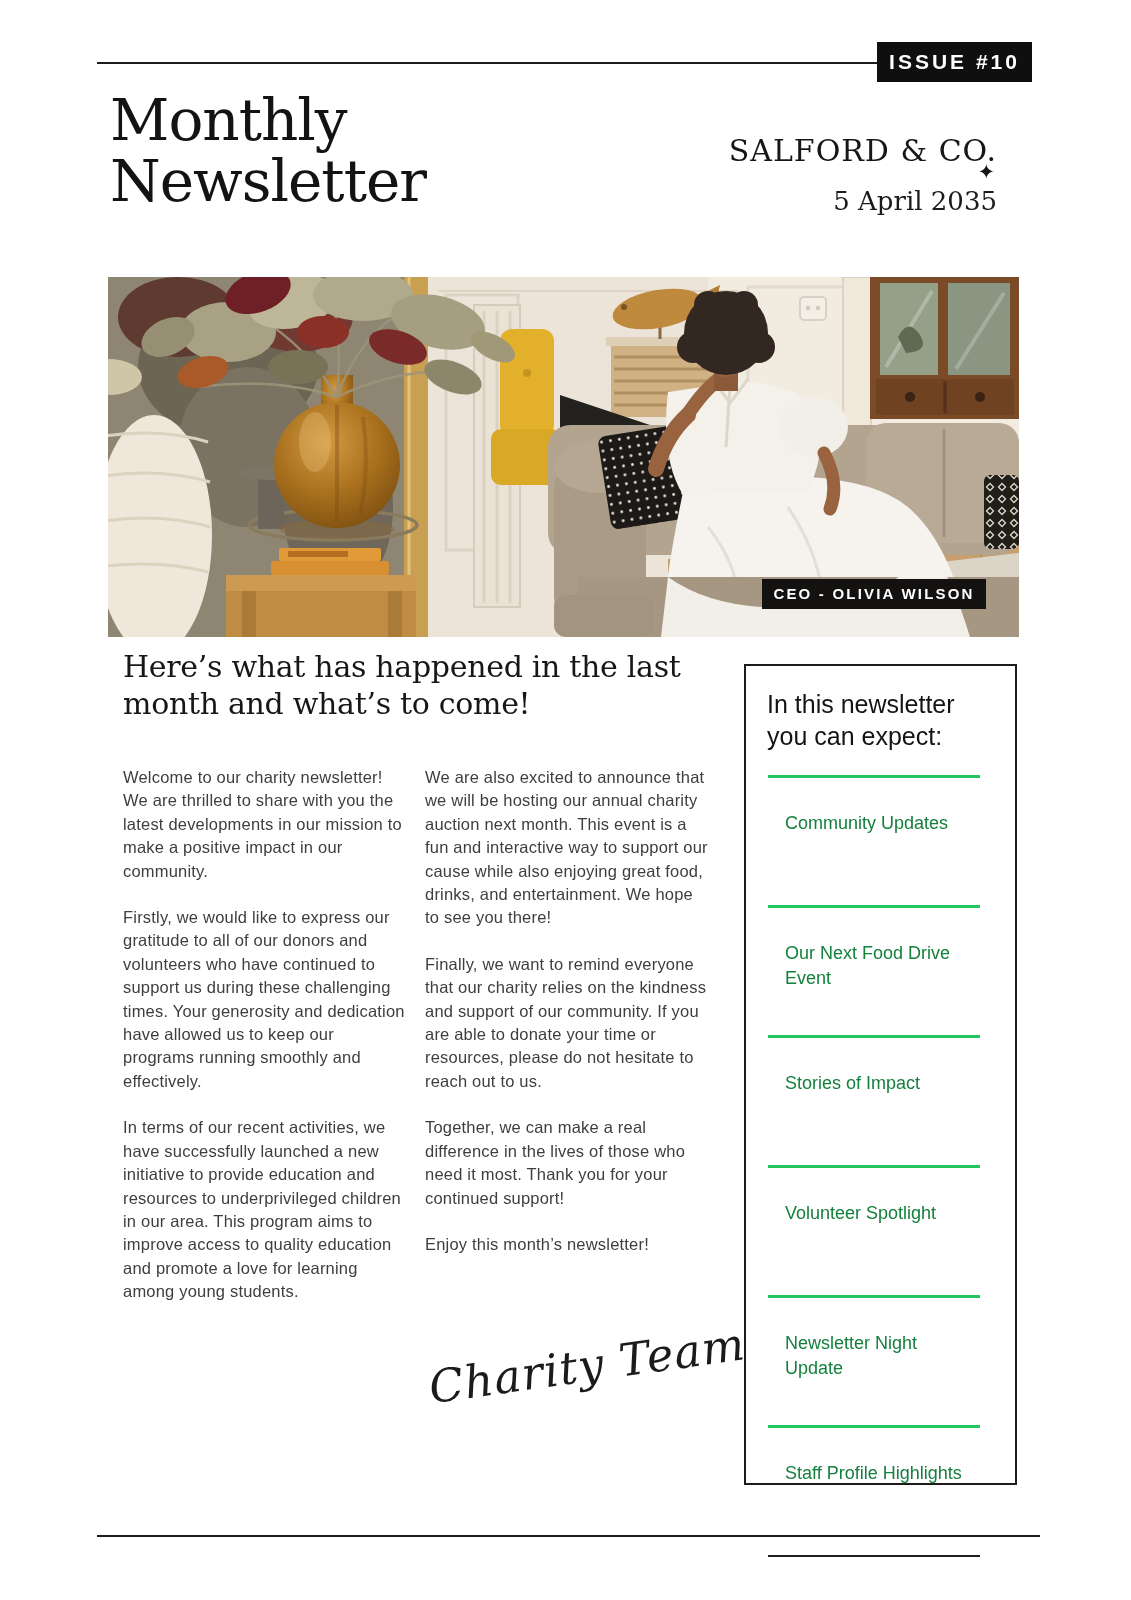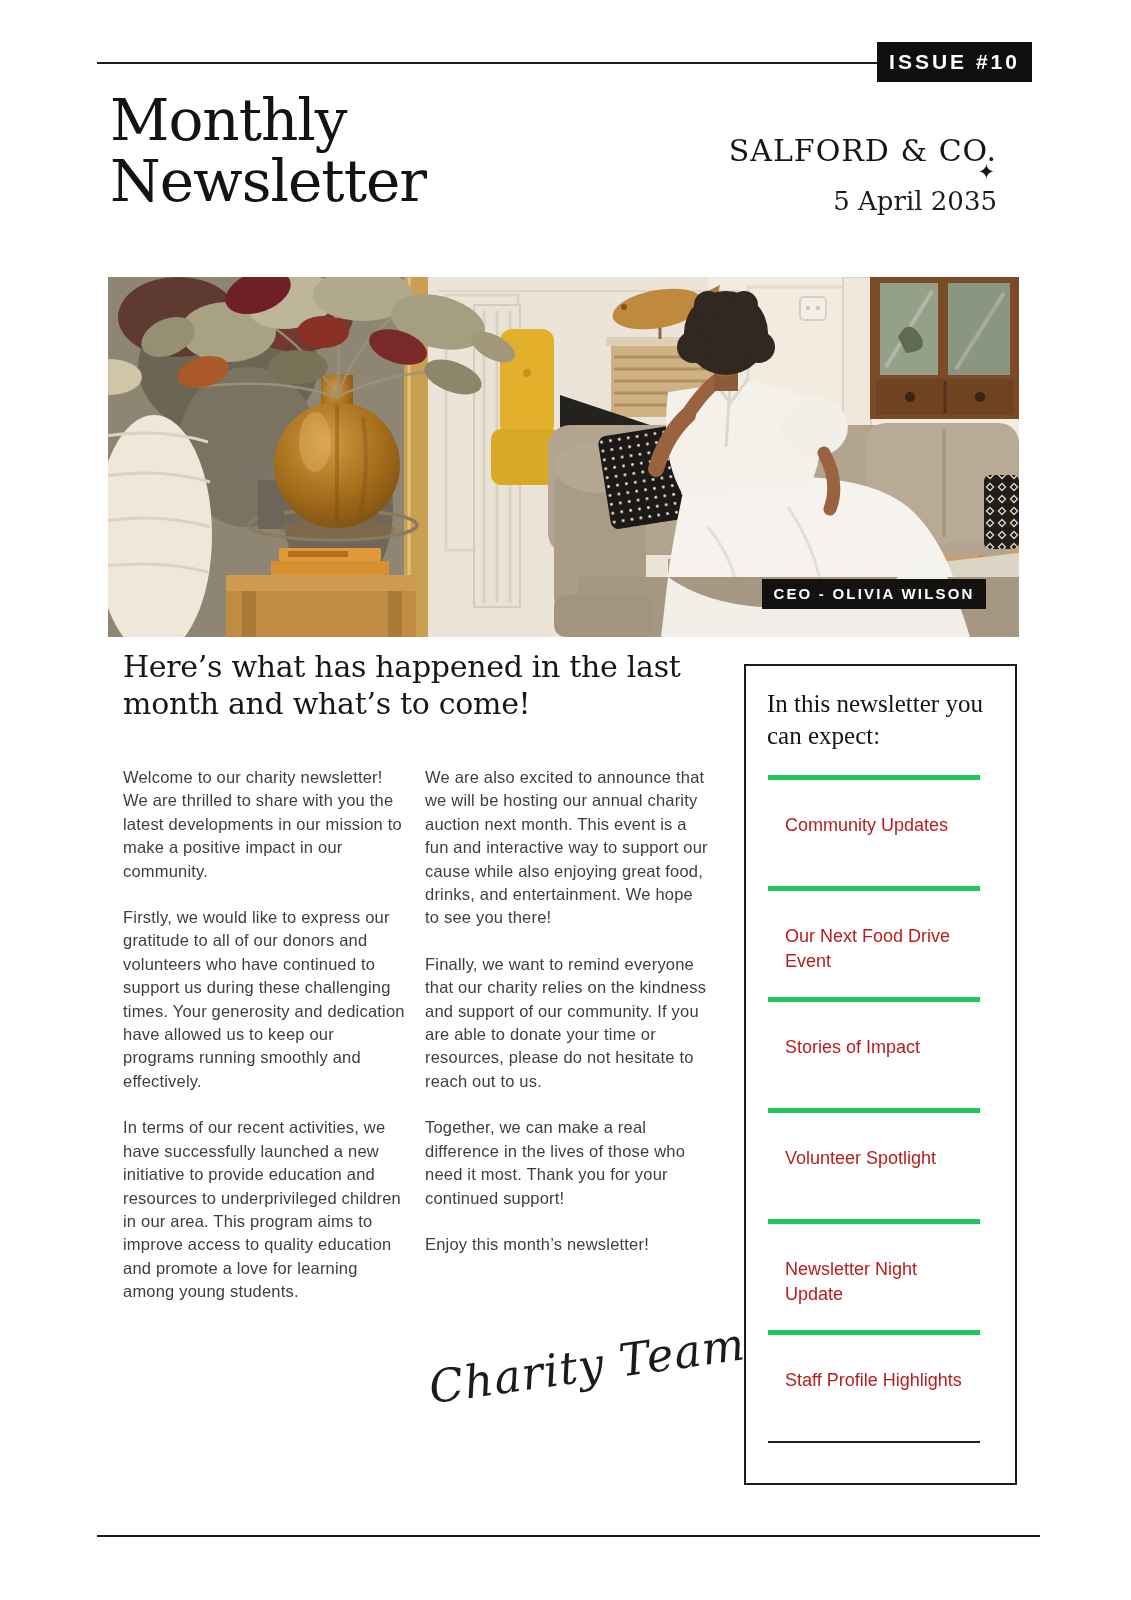--- a/index.html
+++ b/index.html
@@ -60,29 +60,29 @@
     font-size:45px; letter-spacing:1px; transform:rotate(-8deg);
     white-space:nowrap;
   }
 
   .toc {
     position:absolute; left:744px; top:664px; width:273px; height:821px;
     border:2px solid #1c1c1c; background:#ffffff;
   }
   .toc-title {
     margin:22px 20px 0 21px; width:222px;
-    font-family:Liberation Serif, serif; font-weight:500; color:#141414;
+    font-family:Liberation Sans, sans-serif; font-weight:500; color:#141414;
     font-size:25px; line-height:32px;
   }
   .toc-list { margin-top:23px; }
   .toc-item {
-    margin-left:22px; width:212px; height:111px;
-    border-top:5px solid #22c55e;
+    margin-left:22px; width:212px; height:130px;
+    border-top:3px solid #22c55e;
     padding:33px 0 0 17px;
-    font-size:18px; line-height:25px; color:#b91c1c;
+    font-size:18px; line-height:25px; color:#15803d;
   }
   .toc-end { margin-left:22px; width:212px; border-top:2px solid #1f1f1f; height:0; }
 </style>
 </head>
 <body>
 
 <div class="page">
 
   <div class="rule top-rule"></div>
   <div class="issue-badge">ISSUE #10</div>

